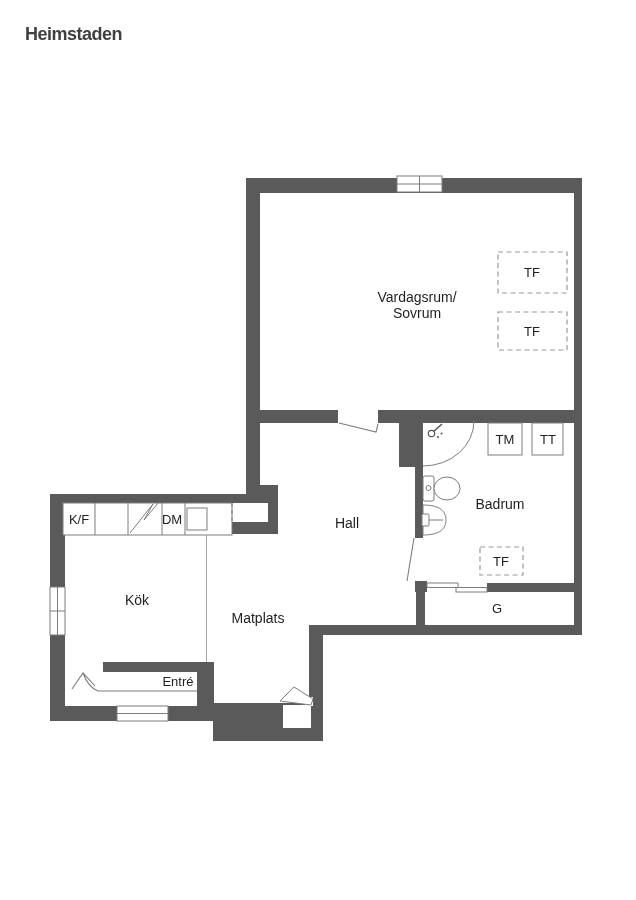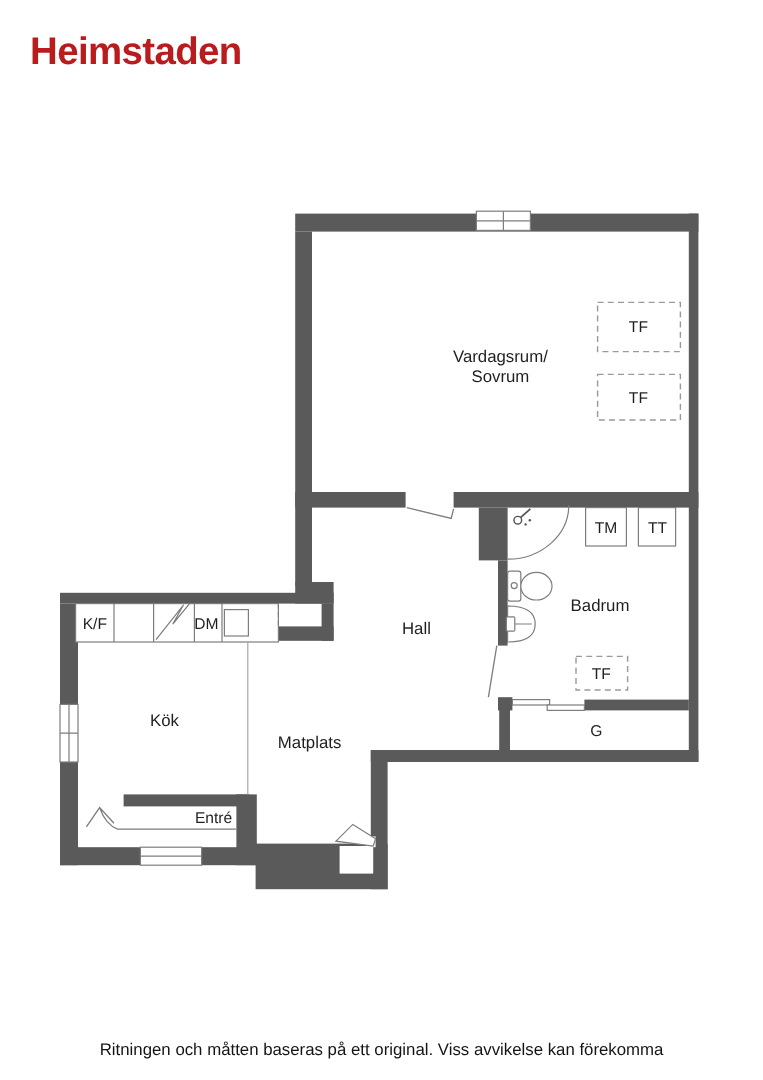--- a/index.html
+++ b/index.html
@@ -1,19 +1,19 @@
 <!DOCTYPE html>
 <html><head>
 <meta charset="utf-8">
 <style>
   html,body{margin:0;padding:0;background:#ffffff;}
   .page{position:relative;width:636px;height:900px;background:#fff;overflow:hidden;
         font-family:"Liberation Sans", sans-serif;}
-  .logo{position:absolute;left:25px;top:24px;font-size:32px;font-weight:700;
-        letter-spacing:-0.5px;color:#b91c1c;}
+  .logo{position:absolute;left:25px;top:24px;font-size:18px;font-weight:700;
+        letter-spacing:-0.5px;color:#404040;}
   .plan-svg{position:absolute;left:0;top:0;}
   .footer{position:absolute;left:18px;top:866px;width:600px;text-align:center;
           font-size:14px;color:#141414;}
   svg text{font-family:"Liberation Sans", sans-serif;fill:#1f1f1f;}
   .lbl{font-size:14px;}
   .lbl-s{font-size:13px;}
   .wall{fill:#5a5a5a;stroke:none;}
   .fix{fill:#ffffff;stroke:#7d7d7d;stroke-width:1;}
   .fixline{fill:none;stroke:#7d7d7d;stroke-width:1;}
   .dashbox{fill:none;stroke:#9a9a9a;stroke-width:1.2;stroke-dasharray:5 3.5;}
@@ -128,14 +128,13 @@
     <text class="lbl-s" x="501" y="566" text-anchor="middle">TF</text>
     <text class="lbl" x="347" y="528" text-anchor="middle">Hall</text>
     <text class="lbl-s" x="79" y="524" text-anchor="middle">K/F</text>
     <text class="lbl-s" x="172" y="524" text-anchor="middle">DM</text>
     <text class="lbl" x="137" y="605" text-anchor="middle">Kök</text>
     <text class="lbl" x="258" y="623" text-anchor="middle">Matplats</text>
     <text class="lbl-s" x="178" y="686" text-anchor="middle">Entré</text>
     <text class="lbl-s" x="497" y="613" text-anchor="middle">G</text>
   </svg>
 
-  <div class="footer">Ritningen och måtten baseras på ett original. Viss avvikelse kan förekomma</div>
 </div>
 
 </body></html>

